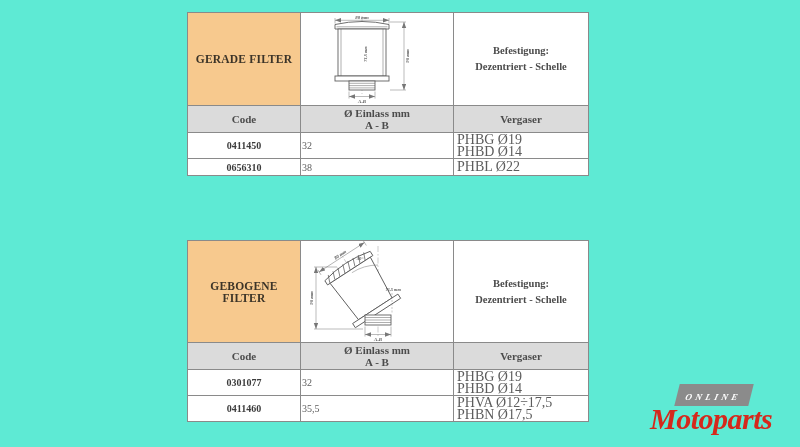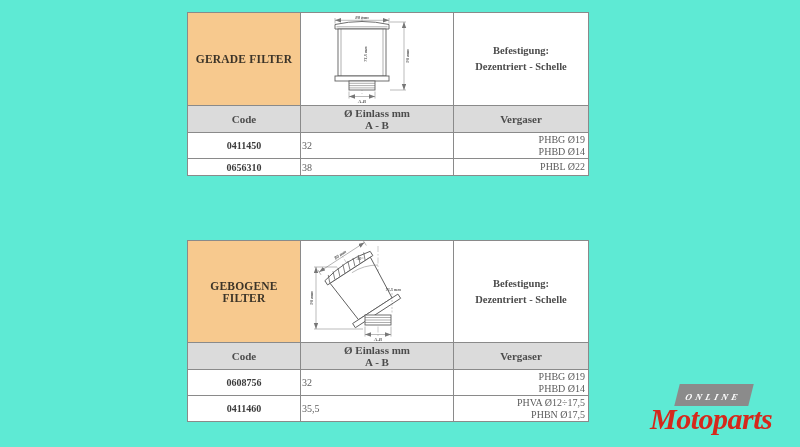--- a/index.html
+++ b/index.html
@@ -37,21 +37,21 @@
   tr.data-row  { height:25px;margin-top:8px; }
   tr.data-row-s{ height:17px; }
   td.code-cell {
     font-weight:bold; font-size:10px; color:#3c3c3c;
     text-align:center; vertical-align:middle;
   }
   td.inlet-cell {
     font-size:10px; color:#5c5c5c; vertical-align:middle;
   }
   td.verg-cell {
-    font-size:10px; color:#5c5c5c; text-align:right; vertical-align:middle;
+    font-size:14px; color:#5c5c5c; text-align:left; vertical-align:middle;
     padding:1px 3px; line-height:11.5px;
   }
 
   
   .logo { position:absolute; left:650px; top:384px; width:150px; }
   .badge {
     margin-left:27px; display:inline-block; background:#8b8b8b;
     transform:skewX(-14deg); padding:2px 9px;
   }
   .badge span {
@@ -209,21 +209,21 @@
       </tr>
       <tr class="head-row">
         <th>Code</th>
         <th>
           <div>Ø Einlass mm</div>
           <div>A - B</div>
         </th>
         <th>Vergaser</th>
       </tr>
       <tr class="data-row">
-        <td class="code-cell">0608756</td>
+        <td class="code-cell">0301077</td>
         <td class="inlet-cell">32</td>
         <td class="verg-cell">
           <div>PHBG Ø19</div>
           <div>PHBD Ø14</div>
         </td>
       </tr>
       <tr class="data-row">
         <td class="code-cell">0411460</td>
         <td class="inlet-cell">35,5</td>
         <td class="verg-cell">

